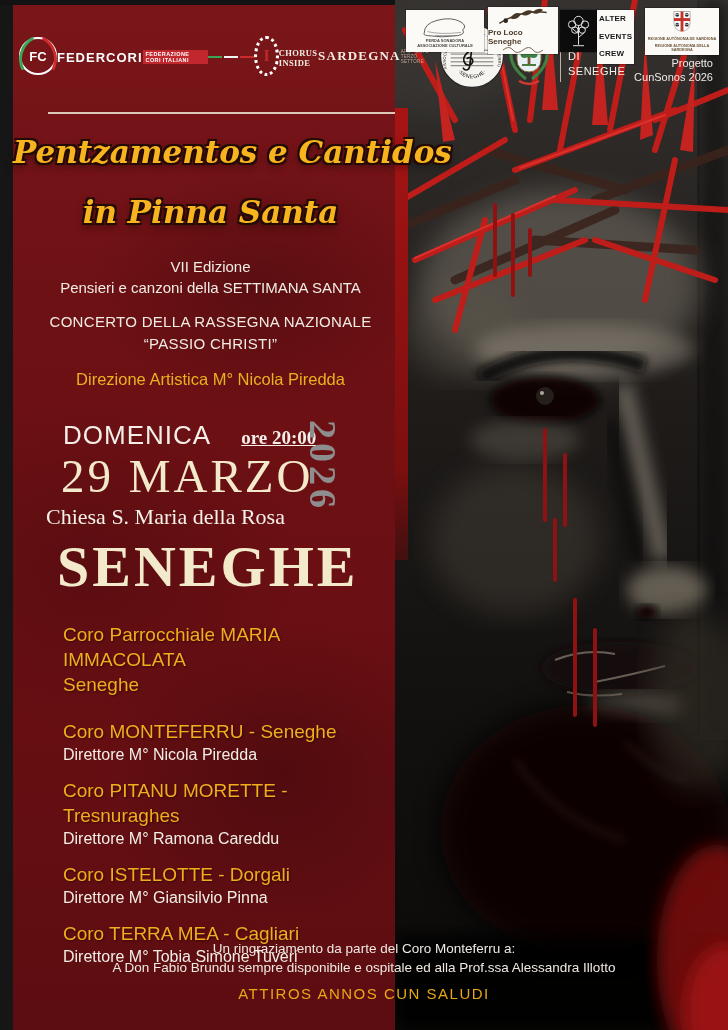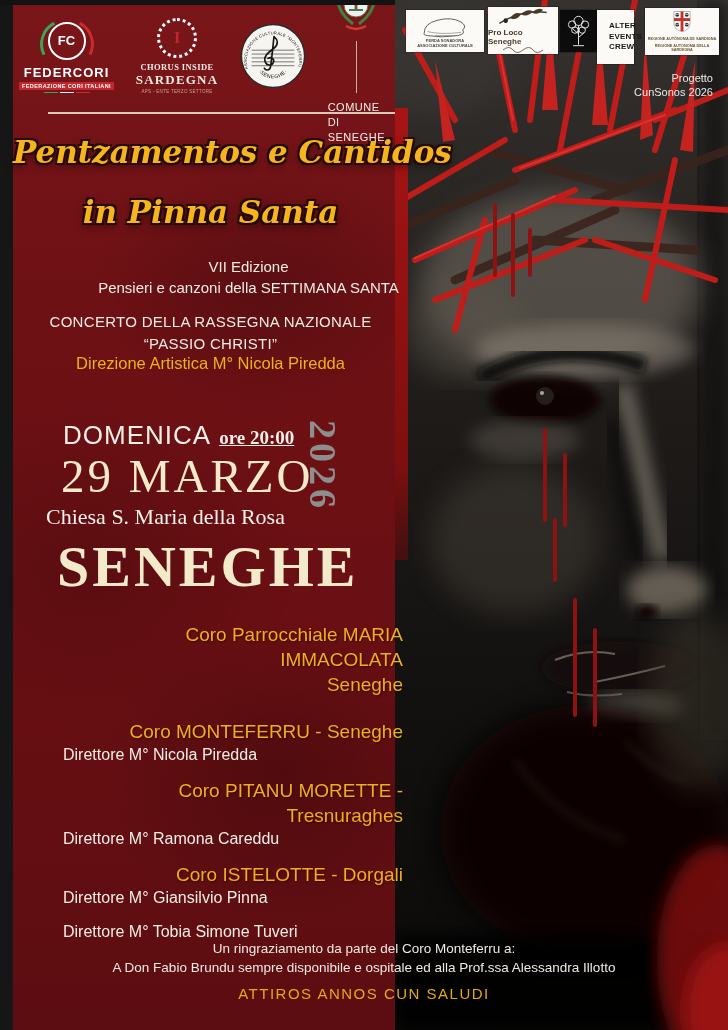--- a/index.html
+++ b/index.html
@@ -13,21 +13,21 @@
       radial-gradient(260px 220px at 70% 75%, rgba(0,0,0,.20), transparent 70%),
       linear-gradient(180deg,#7a161a 0%,#6e1115 28%,#6a0f13 60%,#5c0d11 100%);}
   .top-edge{position:absolute;left:0;top:0;width:395px;height:5px;background:#141313;z-index:6;}
   
   .photo{position:absolute;left:395px;top:0;width:333px;height:1030px;
     background:linear-gradient(180deg,#353230 0%,#2b2826 16%,#1e1b19 40%,#131110 68%,#0b0a09 100%);}
   .photo svg{position:absolute;left:0;top:0;}
   
   .logos-row{position:absolute;left:6px;right:10px;top:18px;height:76px;display:flex;
              align-items:center;justify-content:space-between;z-index:4;}
-  .logo{display:flex;flex-direction:column;align-items:center;}
+  .logo{display:flex;align-items:center;}
   .fed-ringwrap{position:relative;width:54px;height:44px;display:flex;align-items:center;justify-content:center;}
   .fed-ring{width:34px;height:34px;border:2.5px solid #fff;border-radius:50%;display:flex;
             align-items:center;justify-content:center;color:#fff;font:700 13px "Liberation Sans",sans-serif;}
   .fed-arc{position:absolute;width:44px;height:44px;border-radius:50%;border:3px solid transparent;top:0;}
   .fed-arc.g{border-left-color:#3aa655;left:0;transform:rotate(18deg);}
   .fed-arc.r{border-right-color:#cc2b2b;right:0;transform:rotate(-18deg);}
   .fed-name{color:#fff;font:700 13px "Liberation Sans",sans-serif;letter-spacing:1px;margin-top:2px;}
   .fed-sub{background:#c1272d;color:#fff;font:700 5.5px "Liberation Sans",sans-serif;
            padding:1px 3px;margin-top:2px;letter-spacing:.4px;}
   .tricolor{display:flex;gap:2px;margin-top:2px;}
@@ -42,57 +42,57 @@
   .comune-div{width:1px;height:52px;background:#d8cdbd;opacity:.85;}
   .comune-txt{color:#f4efe7;font:400 11px/15px "Liberation Sans",sans-serif;letter-spacing:.5px;}
   
   .box{position:absolute;background:#fbfaf7;z-index:5;display:flex;flex-direction:column;
        align-items:center;justify-content:center;box-shadow:0 0 0 1px rgba(0,0,0,.2);}
   .b-perda{left:406px;top:10px;width:78px;height:42px;}
   .perda-t{color:#4c4640;font:700 4px/5px "Liberation Sans",sans-serif;text-align:center;}
   .b-proloco{left:488px;top:7px;width:70px;height:47px;}
   .proloco-t{color:#4d3b2b;font:800 8px "Liberation Sans",sans-serif;margin-top:1px;}
   .b-alterb{left:560px;top:10px;width:37px;height:42px;background:#0d0c0c;}
-  .b-alterw{left:597px;top:10px;width:37px;height:54px;align-items:flex-start;padding-left:12px;box-sizing:border-box;}
+  .b-alterw{left:597px;top:10px;width:37px;height:54px;align-items:flex-start;padding-left:2px;box-sizing:border-box;gap:7px;}
   .alter-t{color:#161616;font:800 8px/10.5px "Liberation Sans",sans-serif;letter-spacing:.2px;}
   .b-regione{left:645px;top:8px;width:74px;height:47px;}
   .reg-t{color:#6b5336;font:700 3.8px/4.8px "Liberation Sans",sans-serif;text-align:center;margin-top:2px;}
-  .project{position:absolute;right:15px;top:71px;z-index:5;text-align:right;color:#eceae6;
+  .project{position:absolute;right:15px;top:56px;z-index:5;text-align:right;color:#eceae6;
            font:400 11px/14px "Liberation Sans",sans-serif;}
   
   .sep{position:absolute;left:35px;top:112px;width:347px;height:1.5px;background:#e7dcc8;opacity:.9;z-index:3;}
   .title{position:absolute;left:0;top:122px;width:395px;text-align:center;z-index:3;
          font:700 italic 31px/60px "DejaVu Serif",serif;color:#f7b41e;white-space:nowrap;
          text-shadow:2px 2px 0 #230b05,-2px 2px 0 #230b05,2px -2px 0 #230b05,-2px -2px 0 #230b05,0 4px 8px rgba(0,0,0,.55);}
   
   .edition{position:absolute;left:0;top:256px;width:395px;text-align:center;color:#f0ece4;
-           font:400 15px/21px "Liberation Sans",sans-serif;z-index:3;padding-left:38px;}
+           font:400 15px/21px "Liberation Sans",sans-serif;z-index:3;}
   .concert{position:absolute;left:0;top:311px;width:395px;text-align:center;color:#f0ece4;
            font:400 15px/22px "Liberation Sans",sans-serif;letter-spacing:.3px;z-index:3;}
-  .direction{position:absolute;left:0;top:352px;width:395px;text-align:center;color:#e9b21f;
+  .direction{position:absolute;left:0;top:368px;width:395px;text-align:center;color:#e9b21f;
              font:400 16.5px/22px "Liberation Sans",sans-serif;z-index:3;}
   
-  .ev-row{position:absolute;left:50px;top:420px;display:flex;align-items:baseline;gap:8px;z-index:3;}
+  .ev-row{position:absolute;left:50px;top:420px;display:flex;align-items:baseline;gap:30px;z-index:3;}
   .ev-day{color:#f3efe8;font:400 26px "Liberation Sans",sans-serif;letter-spacing:1px;}
   .ev-time{color:#f3efe8;font:700 19px "Liberation Serif",serif;text-decoration:underline;}
   .ev-date{position:absolute;left:48px;top:450px;color:#f3e9cb;z-index:3;
            font:400 47px/52px "Liberation Serif",serif;letter-spacing:3px;}
   .ev-venue{position:absolute;left:33px;top:504px;color:#f6f2ea;z-index:3;
             font:400 22px/26px "Liberation Serif",serif;}
   .ev-town{position:absolute;left:44px;top:530px;color:#f3e9cb;z-index:3;
            font:700 58px/74px "Liberation Serif",serif;letter-spacing:3px;}
   .ev-year{position:absolute;left:288px;top:420px;z-index:3;color:#8e8e8e;
            writing-mode:vertical-rl;text-orientation:mixed;
            font:700 38px "Liberation Serif",serif;letter-spacing:4px;}
   
   .choirs{position:absolute;left:50px;top:622px;width:340px;z-index:3;}
   .choir{margin-bottom:13px;}
   .choir:first-child{margin-bottom:22px;}
   .choir-name{color:#f1ad1d;font:400 19px/25px "Liberation Sans",sans-serif;
-              text-shadow:1px 1px 2px rgba(0,0,0,.45);text-align:right;}
+              text-shadow:1px 1px 2px rgba(0,0,0,.45);}
   .choir-dir{color:#f2eee6;font:400 16px/21px "Liberation Sans",sans-serif;}
   
   .footer{position:absolute;left:0;top:939px;width:728px;text-align:center;z-index:6;}
   .f-line{color:#efe9e2;font:400 13.5px/19px "Liberation Sans",sans-serif;}
   .f-salute{color:#e8a816;font:400 15px/20px "Liberation Sans",sans-serif;letter-spacing:1.5px;margin-top:7px;}
 </style>
 </head>
 <body>
 
 <div class="poster">
@@ -314,20 +314,21 @@
       </div>
       <div class="choir">
         <div class="choir-name">Coro PITANU MORETTE - Tresnuraghes</div>
         <div class="choir-dir">Direttore M° Ramona Careddu</div>
       </div>
       <div class="choir">
         <div class="choir-name">Coro ISTELOTTE - Dorgali</div>
         <div class="choir-dir">Direttore M° Giansilvio Pinna</div>
       </div>
       <div class="choir">
+        <div class="choir-name">Coro TERRA MEA - Cagliari</div>
         <div class="choir-dir">Direttore M° Tobia Simone Tuveri</div>
       </div>
     </div>
   </div>
 
   <div class="top-edge"></div>
 
   <div class="box b-perda">
     <svg width="60" height="24" viewBox="0 0 64 30">
       <path d="M6 24 q0 -12 16 -16 q18 -5 30 2 q8 5 2 10 q4 5 -6 7 q-20 3 -38 0 q-6 -1 -4 -3 Z" fill="none" stroke="#5a5a5a" stroke-width="1.2"></path>

